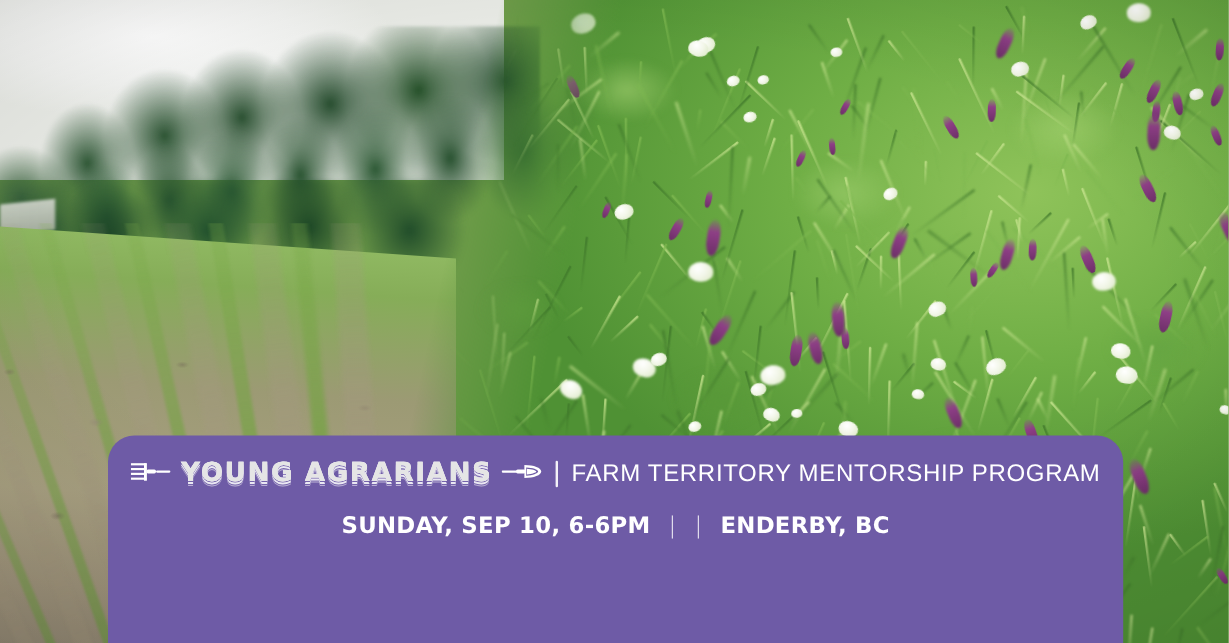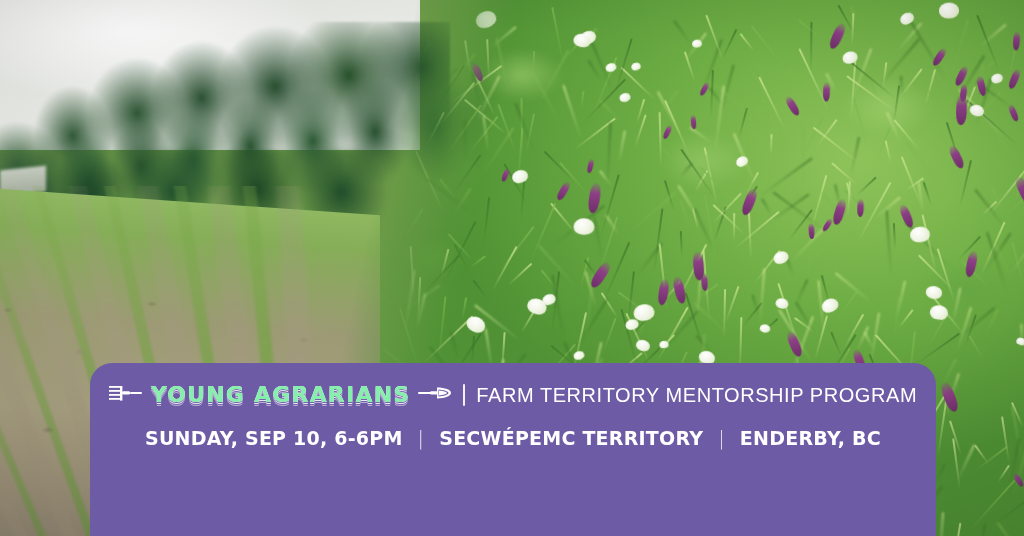--- a/index.html
+++ b/index.html
@@ -187,21 +187,21 @@
   .fork-icon, .shovel-icon{ display:block; }
 
   .wordmark{
     font-family:"DejaVu Sans", sans-serif;
     font-weight:700;
     font-size:22px;
     letter-spacing:.055em;
     line-height:1;
     white-space:nowrap;
     
-    color:#86efac;
+    color:#e5e5e5;
     -webkit-text-stroke:0px;
     text-shadow:
       0 0 0 #ffffff,
       0 1px 0 rgba(110,91,166,.95),
       0 2px 0 rgba(255,255,255,.85),
       0 3px 0 rgba(110,91,166,.9),
       0 4px 0 rgba(255,255,255,.5);
   }
 
   .divider{
@@ -915,19 +915,18 @@
 
       <span class="divider"></span>
 
       <span class="program">FARM TERRITORY MENTORSHIP PROGRAM</span>
     </div>
 
 
     <div class="details">
       <span>SUNDAY, SEP 10, 6-6PM</span>
       <span class="sep">|</span>
-      <span>SECWÉPEMC TERRITORY</span>
       <span class="sep">|</span>
       <span>ENDERBY, BC</span>
     </div>
 
   </div>
 </div>
 
 </body></html>

